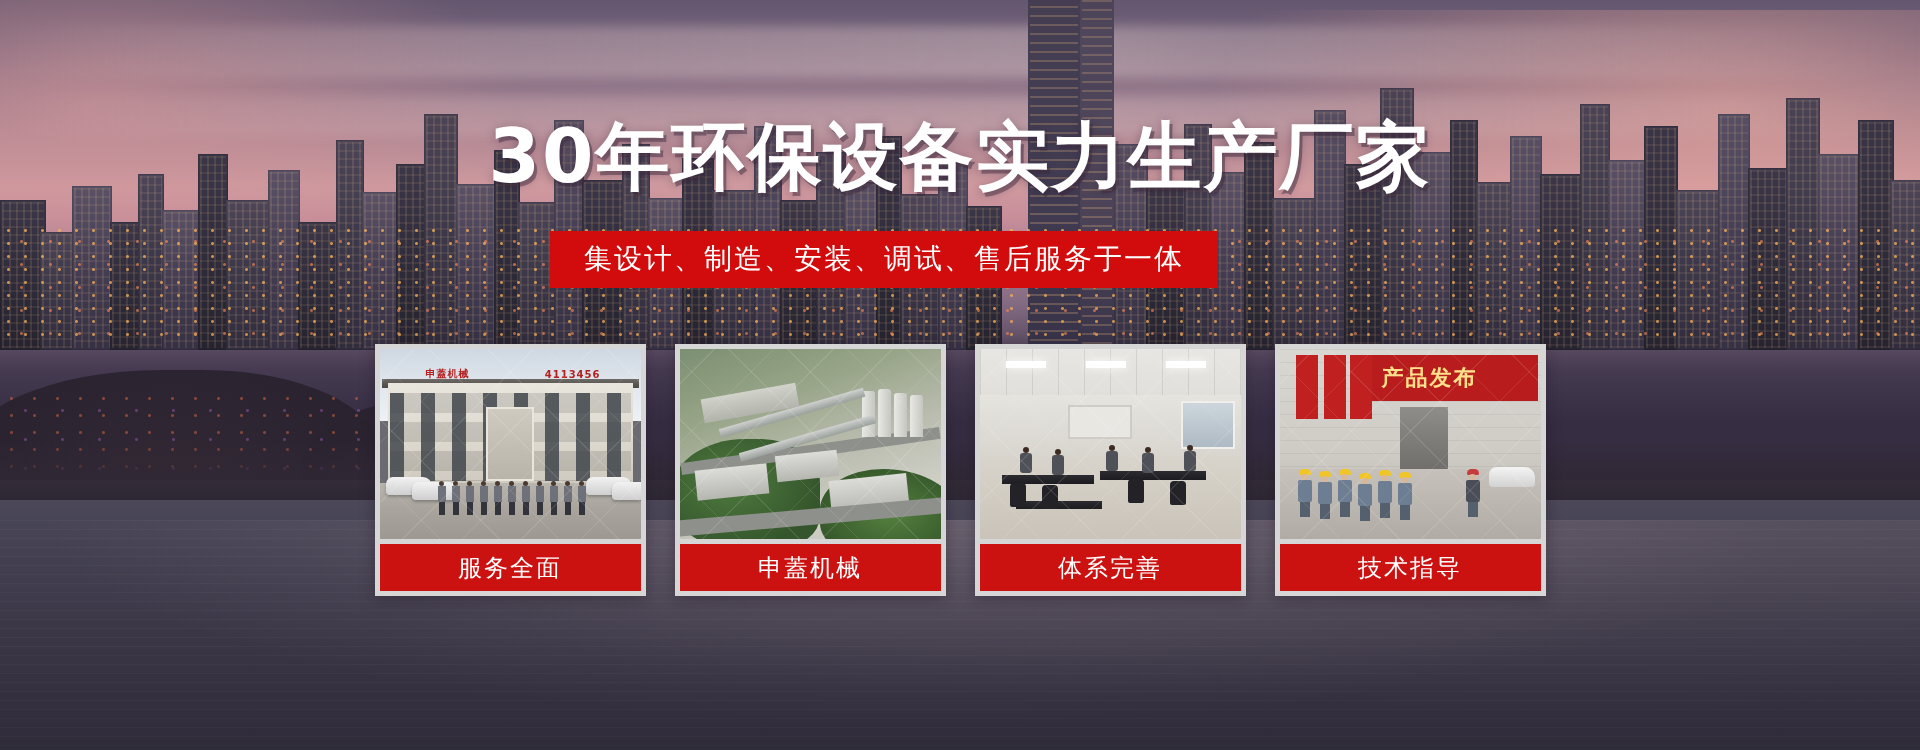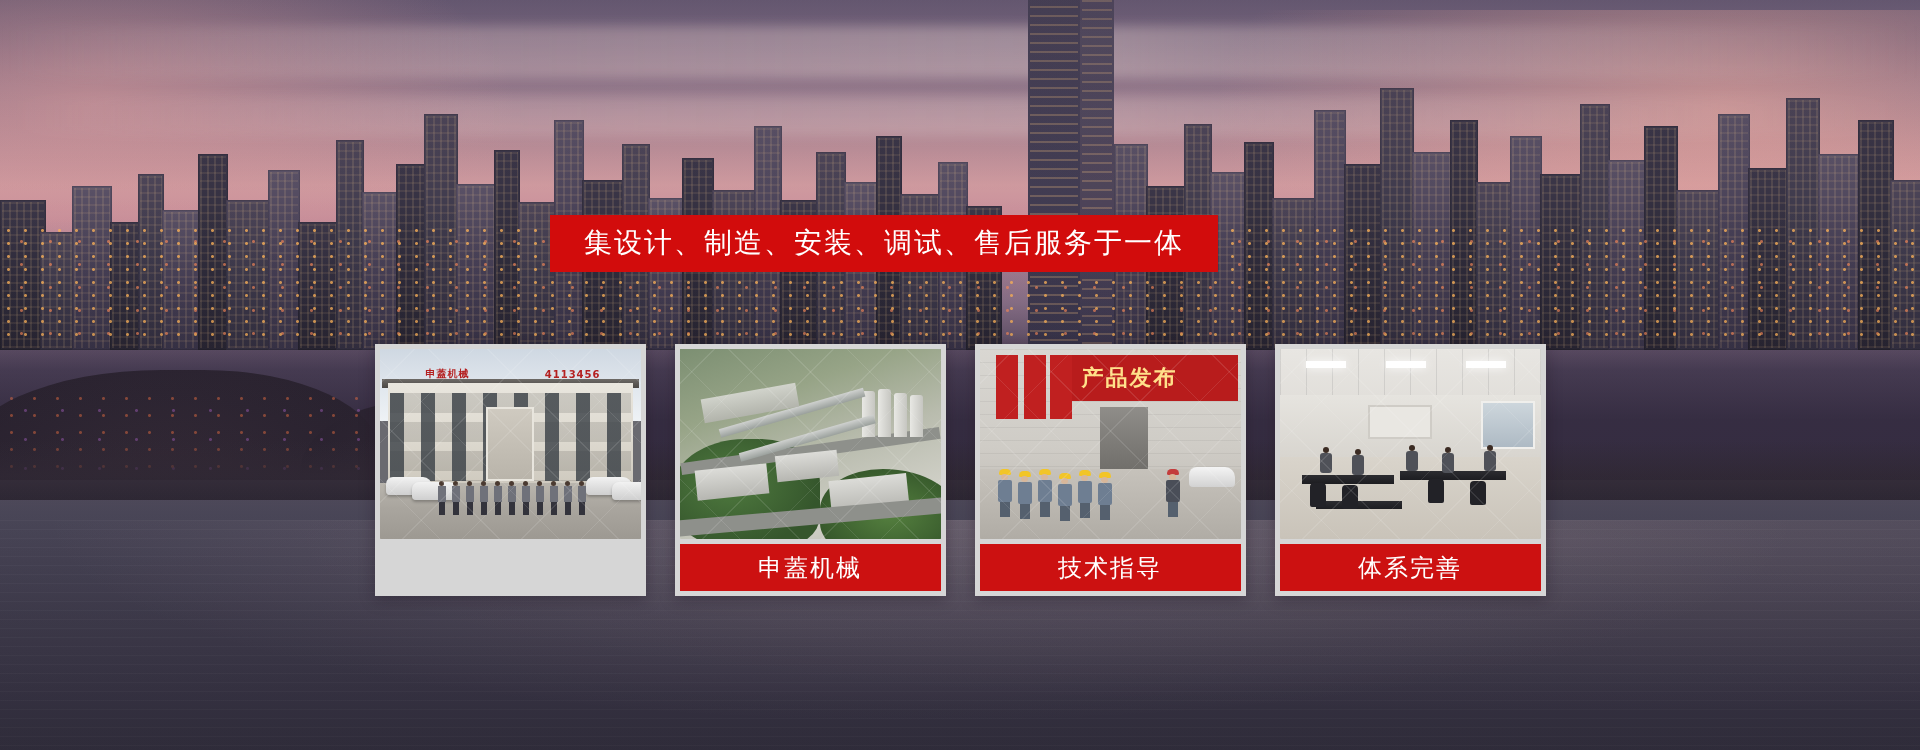--- a/index.html
+++ b/index.html
@@ -137,21 +137,21 @@
     line-height:1;
     letter-spacing:2px;
     color:#ffffff;
     text-shadow:
        3px 4px 0 rgba(60,40,60,.45),
        0 2px 10px rgba(40,20,45,.35);
     white-space:nowrap;
   }
 
   .subtitle-wrap {
-    position:absolute; left:0; top:215px; width:1768px;
+    position:absolute; left:0; top:231px; width:1768px;
     display:flex; justify-content:center;
   }
   .subtitle {
     background:#d20c0c;
     color:#ffffff;
     font-size:28px;
     letter-spacing:2px;
     line-height:1;
     padding:14px 34px 15px 34px;
     white-space:nowrap;
@@ -360,20 +360,21 @@
   </div>
 
   <div class="water"></div>
   <div class="water-sheen"></div>
   <div class="water-streaks"></div>
   <div class="rivershore" style="bottom:250px;"></div>
   <div class="veil"></div>
 
   <div class="content">
 
+    <div class="headline">30年环保设备实力生产厂家</div>
 
     <div class="subtitle-wrap">
       <div class="subtitle">集设计、制造、安装、调试、售后服务于一体</div>
     </div>
 
     <div class="cards">
 
       <div class="card">
         <div class="card-photo">
           <div class="p1-sky"></div>
@@ -440,20 +441,21 @@
               <i class="b"></i>
               <i class="l"></i>
             </div>
           <div class="p1-person" style="left:198px;">
               <i class="h"></i>
               <i class="b"></i>
               <i class="l"></i>
             </div>
           <div class="wm"></div>
         </div>
+        <div class="card-caption">服务全面</div>
         <div class="card-bottomspace"></div>
       </div>
 
       <div class="card">
         <div class="card-photo">
           <div class="p2"></div>
           <div class="p2-green"></div>
           <div class="p2-green2"></div>
           <div class="p2-road" style="left:0;top:96px;width:261px;height:12px;transform:rotate(-8deg);"></div>
           <div class="p2-shed" style="left:16px;top:118px;width:72px;height:30px;transform:rotate(-6deg);"></div>
@@ -468,81 +470,20 @@
           <div class="p2-shed" style="left:22px;top:42px;width:96px;height:24px;transform:rotate(-10deg);opacity:.85;"></div>
           <div class="p2-road" style="left:-10px;top:160px;width:280px;height:16px;transform:rotate(-5deg);"></div>
           <div class="wm"></div>
         </div>
         <div class="card-caption">申蓋机械</div>
         <div class="card-bottomspace"></div>
       </div>
 
       <div class="card">
         <div class="card-photo">
-          <div class="p4"></div>
-          <div class="p4-wall"></div>
-          <div class="p4-banner">
-            <span class="p4-banner-txt">产品发布</span>
-          </div>
-          <div class="p4-vbanner" style="left:16px;"></div>
-          <div class="p4-vbanner" style="left:44px;"></div>
-          <div class="p4-vbanner" style="left:70px;"></div>
-          <div class="p4-door"></div>
-          <div class="p4-floor"></div>
-          <div class="p4-worker" style="left:18px;top:120px;">
-              <i class="hat"></i>
-              <i class="hd"></i>
-              <i class="bd"></i>
-              <i class="lg"></i>
-            </div>
-          <div class="p4-worker" style="left:38px;top:122px;">
-              <i class="hat"></i>
-              <i class="hd"></i>
-              <i class="bd"></i>
-              <i class="lg"></i>
-            </div>
-          <div class="p4-worker" style="left:58px;top:120px;">
-              <i class="hat"></i>
-              <i class="hd"></i>
-              <i class="bd"></i>
-              <i class="lg"></i>
-            </div>
-          <div class="p4-worker" style="left:78px;top:124px;">
-              <i class="hat"></i>
-              <i class="hd"></i>
-              <i class="bd"></i>
-              <i class="lg"></i>
-            </div>
-          <div class="p4-worker" style="left:98px;top:121px;">
-              <i class="hat"></i>
-              <i class="hd"></i>
-              <i class="bd"></i>
-              <i class="lg"></i>
-            </div>
-          <div class="p4-worker" style="left:118px;top:123px;">
-              <i class="hat"></i>
-              <i class="hd"></i>
-              <i class="bd"></i>
-              <i class="lg"></i>
-            </div>
-          <div class="p4-worker" style="left:186px;top:120px;">
-              <i class="hat" style="background:#c43c3c;"></i>
-              <i class="hd"></i>
-              <i class="bd" style="background:#4a4e58;"></i>
-              <i class="lg"></i>
-            </div>
-          <div class="p4-car"></div>
-          <div class="wm"></div>
-        </div>
-        <div class="card-caption">技术指导</div>
-        <div class="card-bottomspace"></div>
-      </div>
-
-      <div class="card">
-        <div class="card-photo">
           <div class="p3"></div>
           <div class="p3-ceiling"></div>
           <div class="p3-light" style="left:26px;"></div>
           <div class="p3-light" style="left:106px;"></div>
           <div class="p3-light" style="left:186px;"></div>
           <div class="p3-wall"></div>
           <div class="p3-board"></div>
           <div class="p3-window"></div>
           <div class="p3-floor"></div>
           <div class="p3-desk" style="left:22px;top:126px;width:92px;height:9px;"></div>
@@ -571,15 +512,76 @@
           <div class="p3-pers" style="left:204px;top:96px;">
               <i class="h"></i>
               <i class="b"></i>
             </div>
           <div class="wm"></div>
         </div>
         <div class="card-caption">体系完善</div>
         <div class="card-bottomspace"></div>
       </div>
 
+      <div class="card">
+        <div class="card-photo">
+          <div class="p4"></div>
+          <div class="p4-wall"></div>
+          <div class="p4-banner">
+            <span class="p4-banner-txt">产品发布</span>
+          </div>
+          <div class="p4-vbanner" style="left:16px;"></div>
+          <div class="p4-vbanner" style="left:44px;"></div>
+          <div class="p4-vbanner" style="left:70px;"></div>
+          <div class="p4-door"></div>
+          <div class="p4-floor"></div>
+          <div class="p4-worker" style="left:18px;top:120px;">
+              <i class="hat"></i>
+              <i class="hd"></i>
+              <i class="bd"></i>
+              <i class="lg"></i>
+            </div>
+          <div class="p4-worker" style="left:38px;top:122px;">
+              <i class="hat"></i>
+              <i class="hd"></i>
+              <i class="bd"></i>
+              <i class="lg"></i>
+            </div>
+          <div class="p4-worker" style="left:58px;top:120px;">
+              <i class="hat"></i>
+              <i class="hd"></i>
+              <i class="bd"></i>
+              <i class="lg"></i>
+            </div>
+          <div class="p4-worker" style="left:78px;top:124px;">
+              <i class="hat"></i>
+              <i class="hd"></i>
+              <i class="bd"></i>
+              <i class="lg"></i>
+            </div>
+          <div class="p4-worker" style="left:98px;top:121px;">
+              <i class="hat"></i>
+              <i class="hd"></i>
+              <i class="bd"></i>
+              <i class="lg"></i>
+            </div>
+          <div class="p4-worker" style="left:118px;top:123px;">
+              <i class="hat"></i>
+              <i class="hd"></i>
+              <i class="bd"></i>
+              <i class="lg"></i>
+            </div>
+          <div class="p4-worker" style="left:186px;top:120px;">
+              <i class="hat" style="background:#c43c3c;"></i>
+              <i class="hd"></i>
+              <i class="bd" style="background:#4a4e58;"></i>
+              <i class="lg"></i>
+            </div>
+          <div class="p4-car"></div>
+          <div class="wm"></div>
+        </div>
+        <div class="card-caption">技术指导</div>
+        <div class="card-bottomspace"></div>
+      </div>
+
     </div>
   </div>
 </div>
 
 </body></html>

